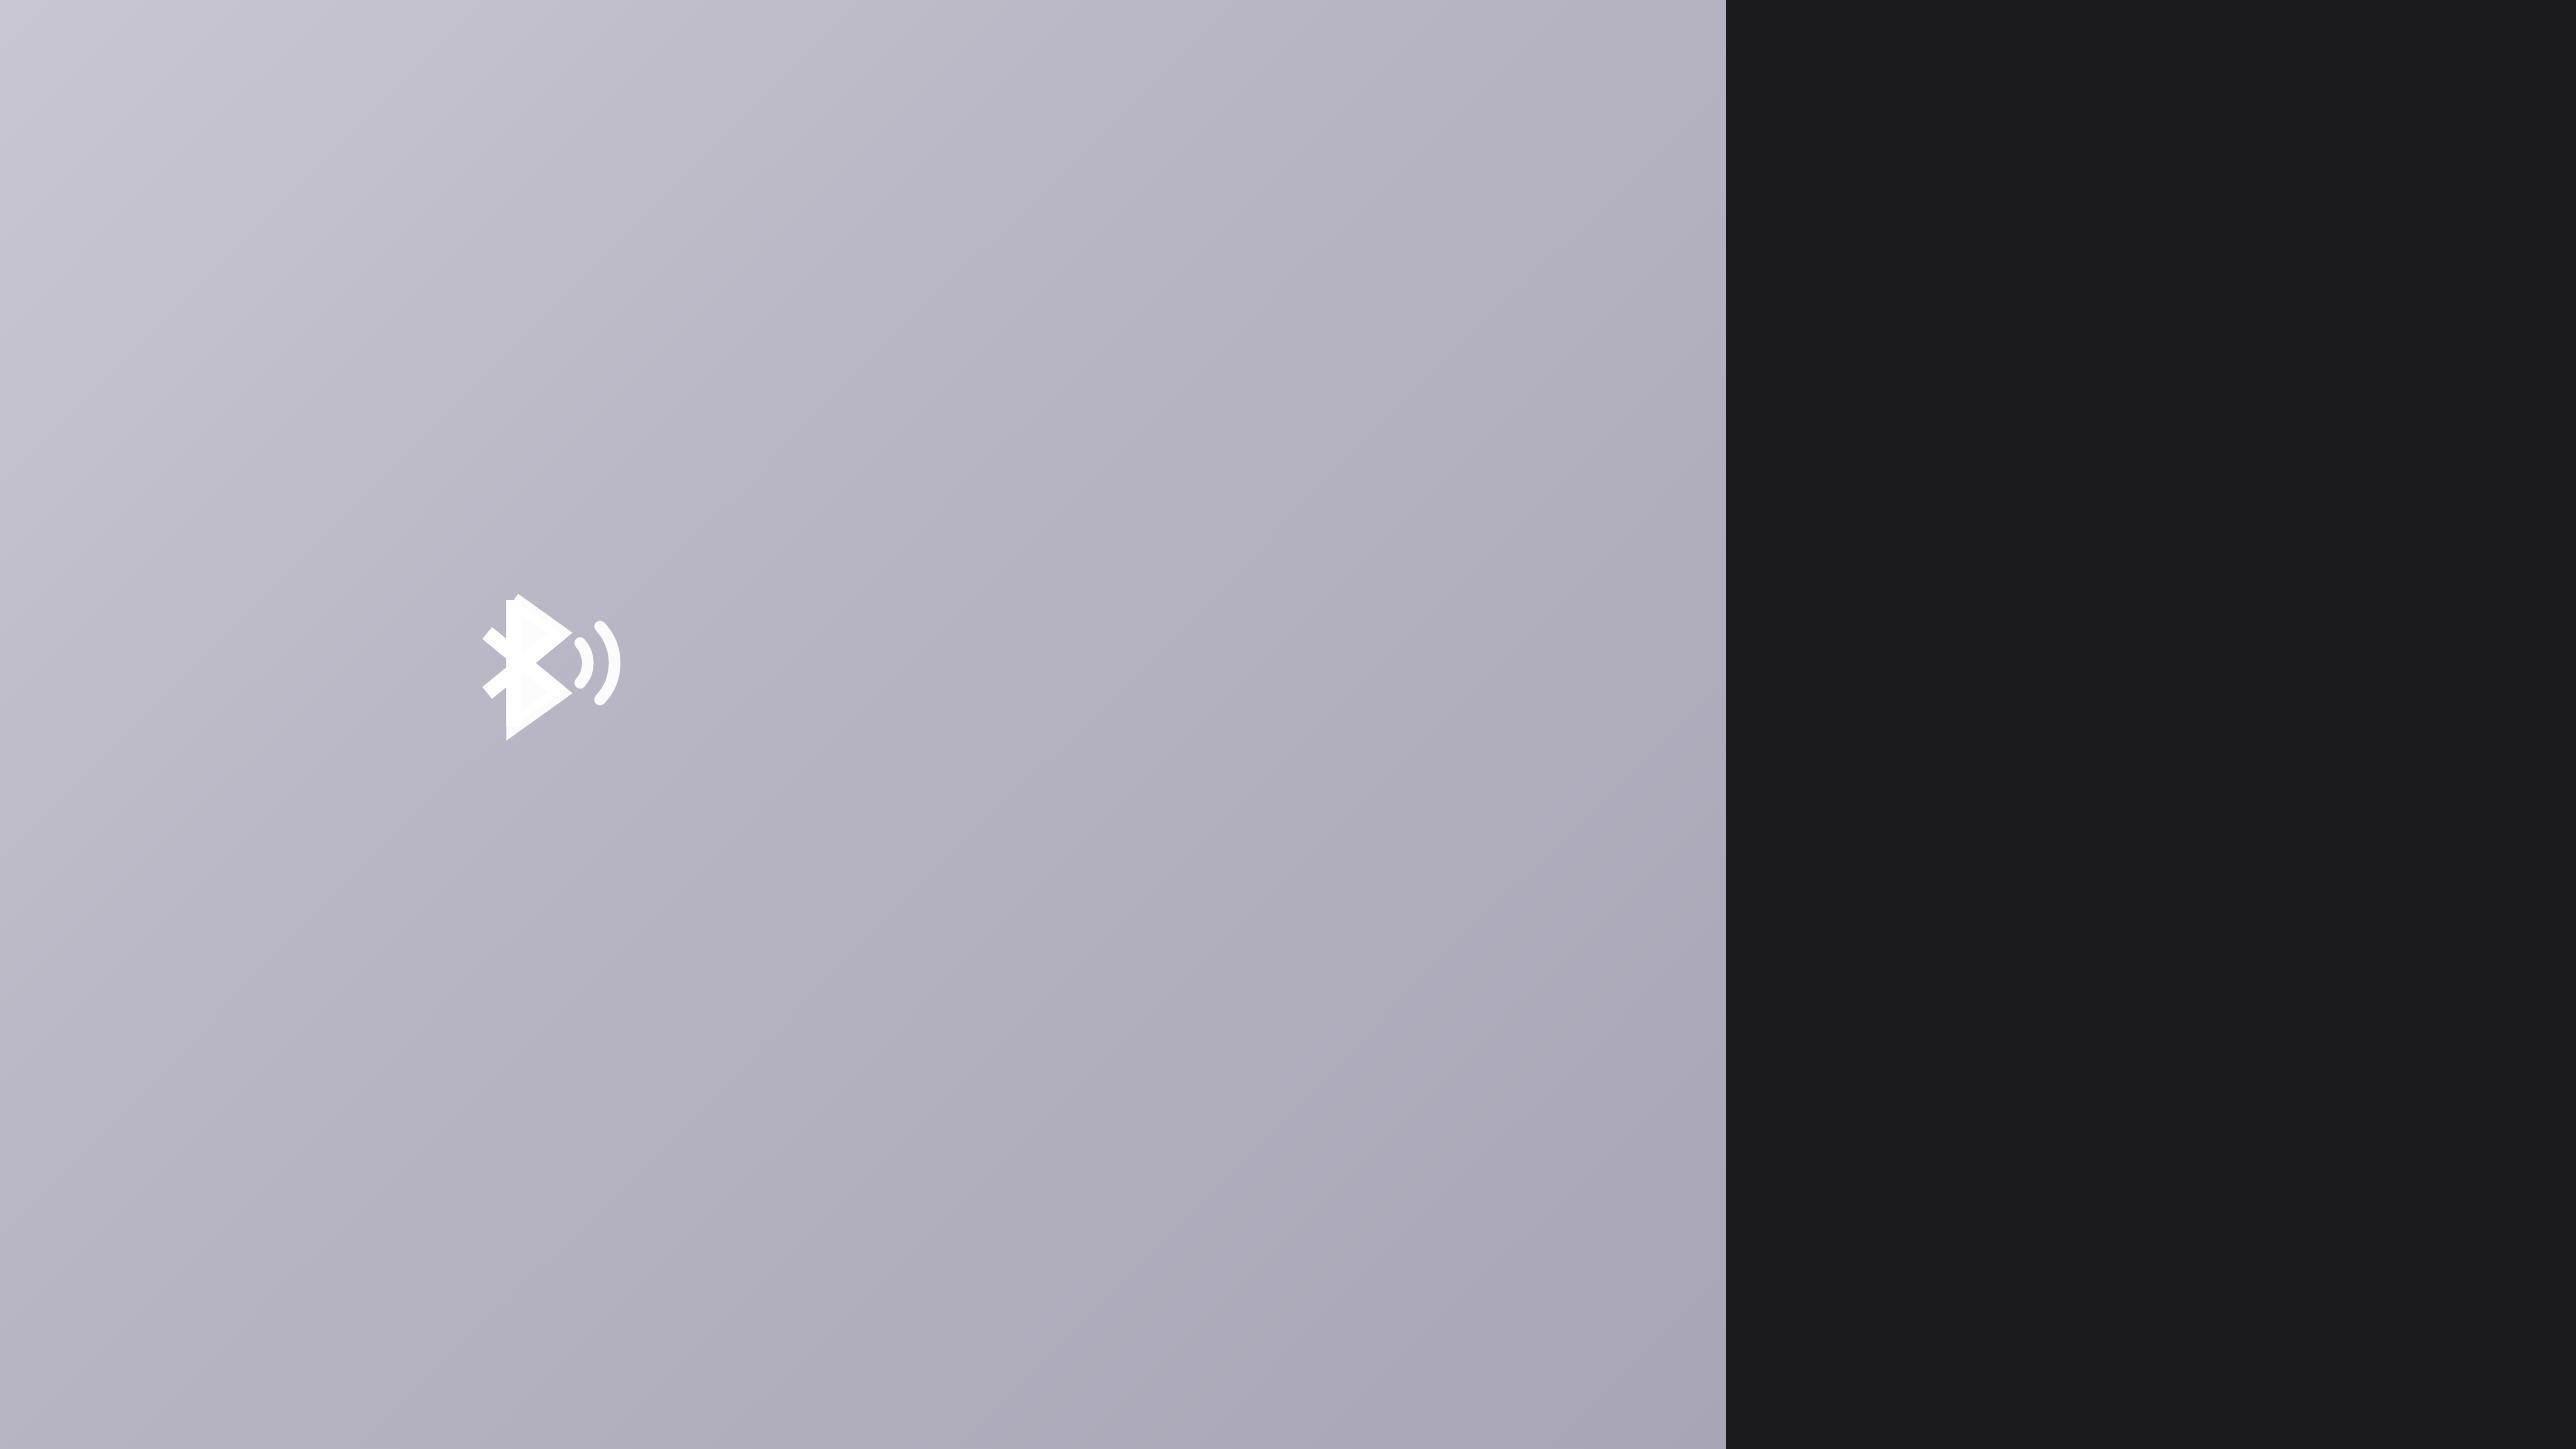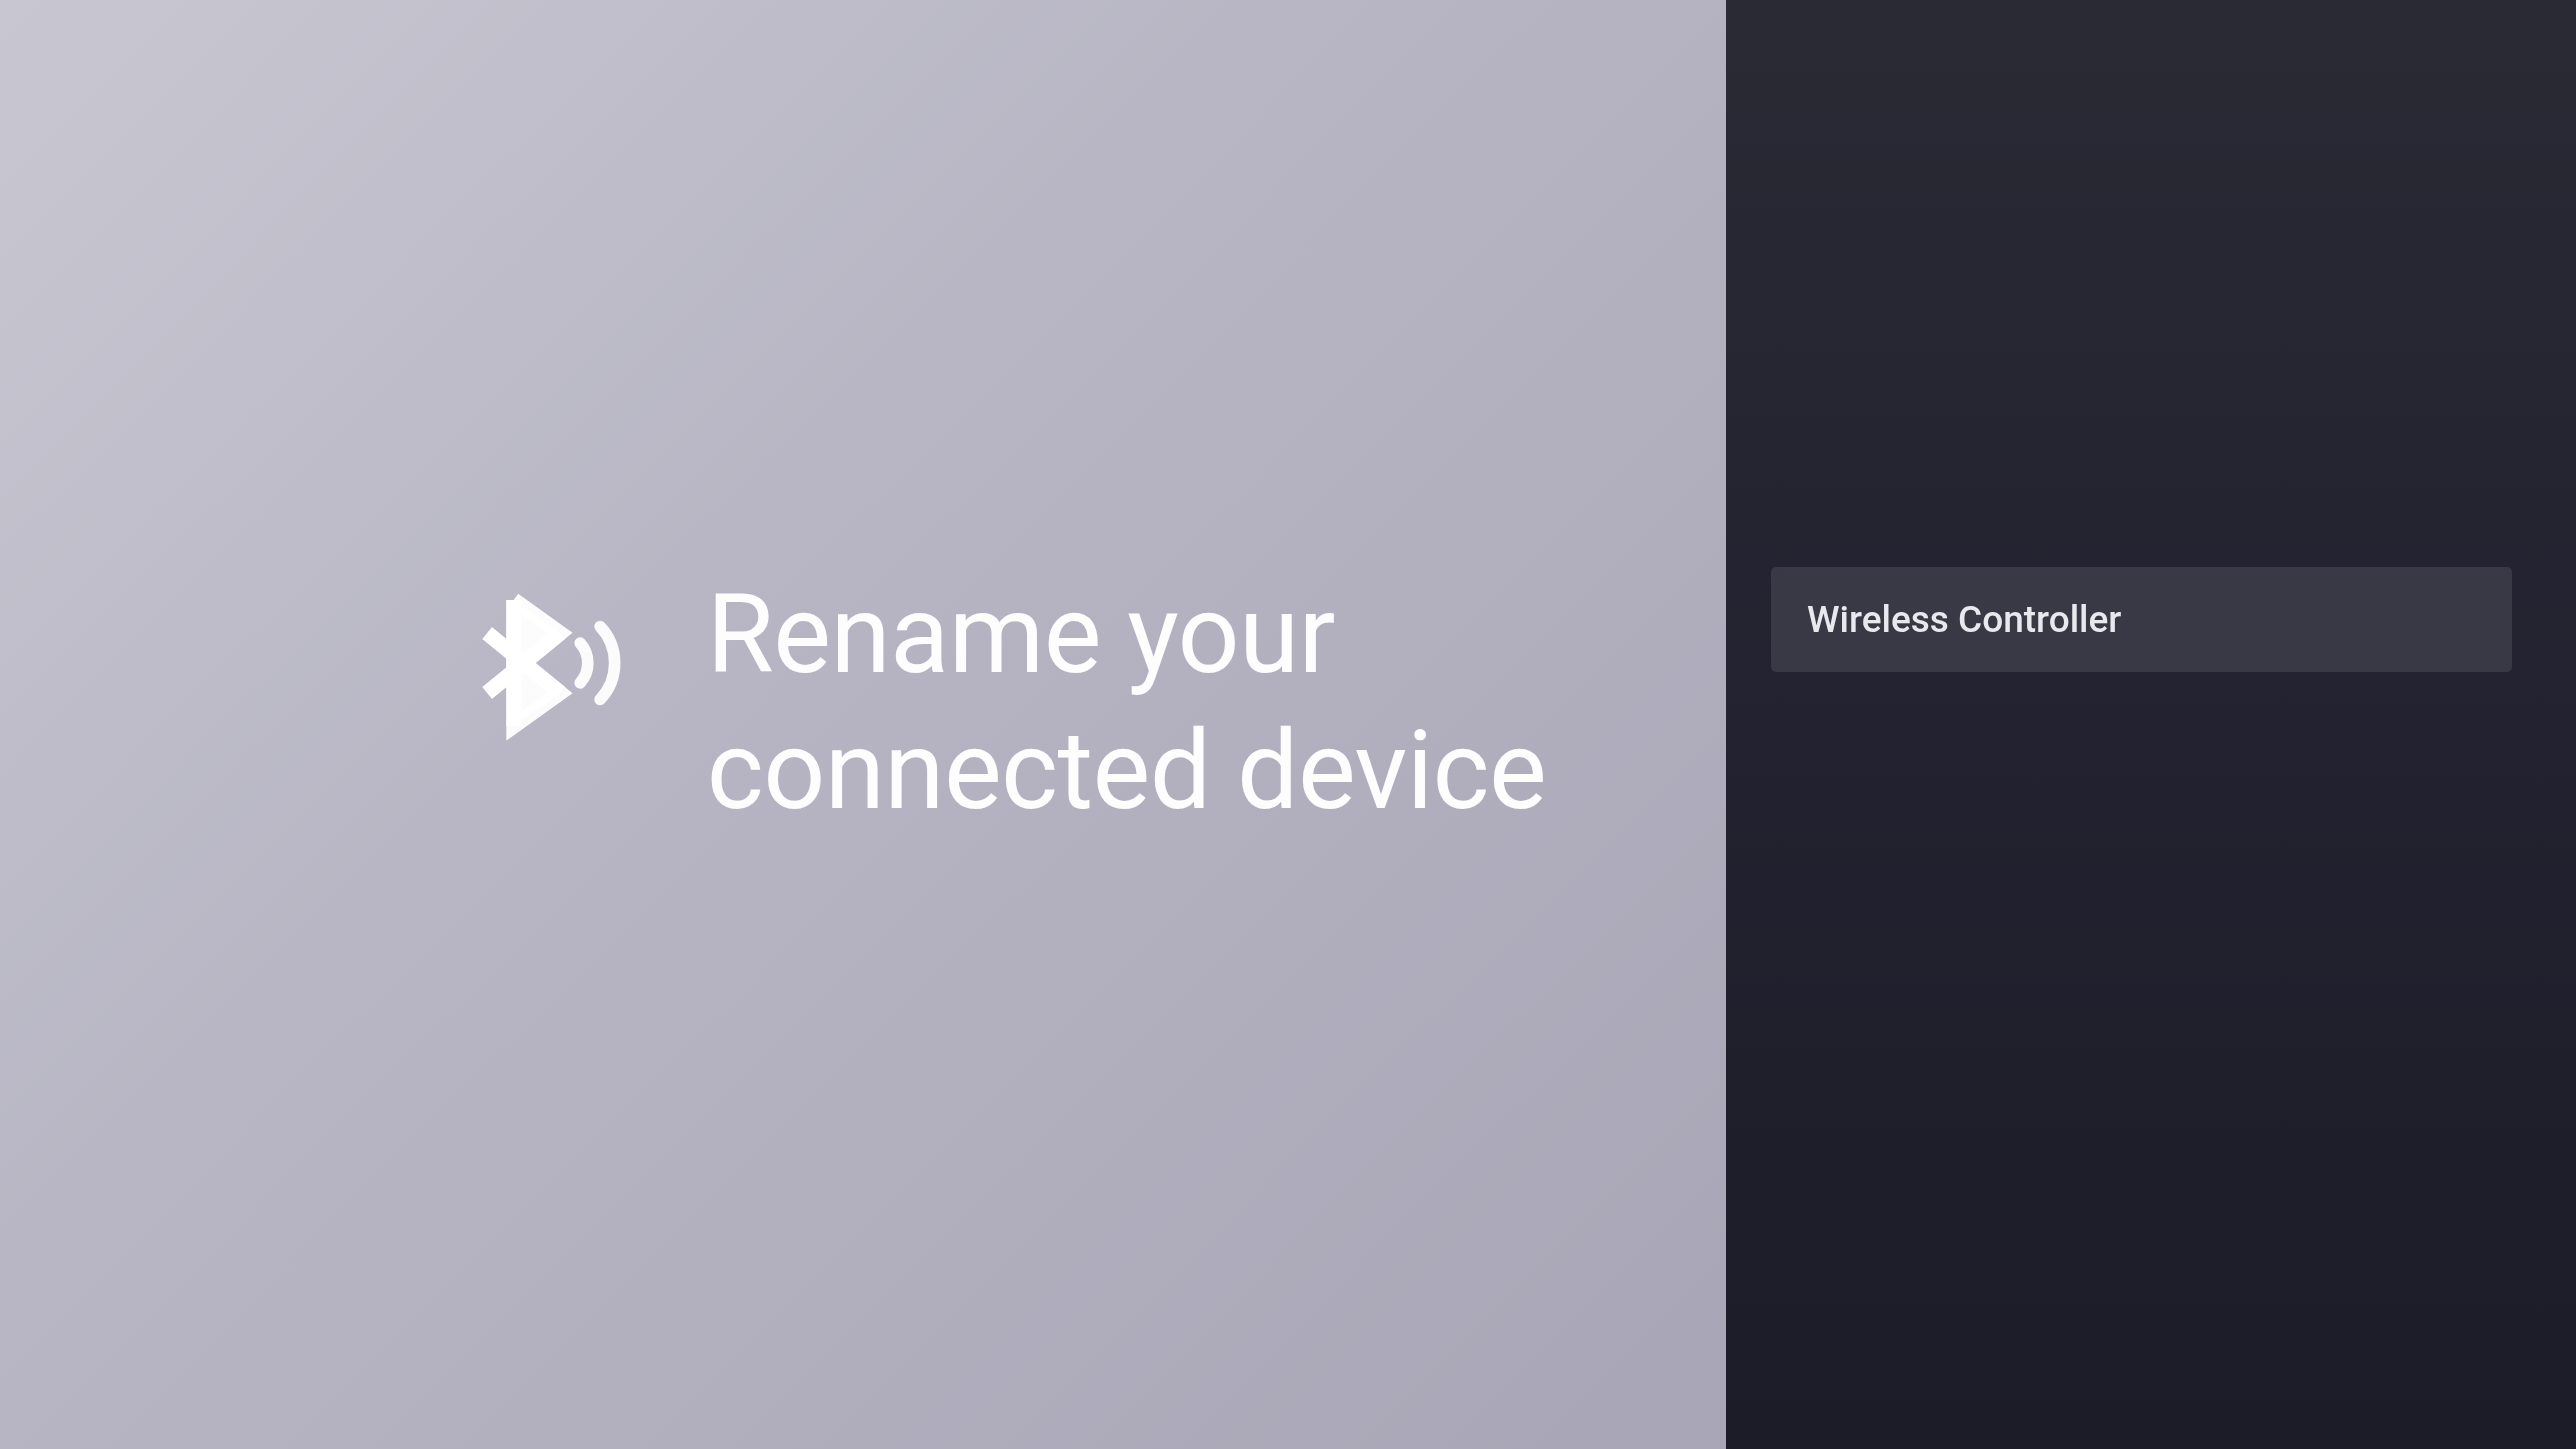--- a/index.html
+++ b/index.html
@@ -97,22 +97,18 @@
           <path d="M30 12 L58 32 L30 50 L30 12 Z" fill="rgba(255,255,255,0.95)"></path>
           <path d="M30 50 L58 68 L30 88 L30 50 Z" fill="rgba(255,255,255,0.95)"></path>
           <path d="M30 12 L30 88" stroke="rgba(255,255,255,0.95)" stroke-width="9"></path>
           <path d="M14 32 L58 68" stroke="rgba(255,255,255,0.95)" stroke-width="9"></path>
           <path d="M14 68 L58 32" stroke="rgba(255,255,255,0.95)" stroke-width="9"></path>
 
           <path d="M70 38 A18 18 0 0 1 70 62" fill="none" stroke="rgba(255,255,255,0.95)" stroke-width="7" stroke-linecap="round"></path>
           <path d="M82 28 A32 32 0 0 1 82 72" fill="none" stroke="rgba(255,255,255,0.95)" stroke-width="7" stroke-linecap="round"></path>
         </svg>
       </div>
-      <h1 class="title">Rename your connected device</h1>
     </div>
   </div>
 
-  <div class="right-panel">
-    <input type="text" class="input-row" value="Wireless Controller" style="">
-  </div>
 
 </div>
 
 
 </body></html>

